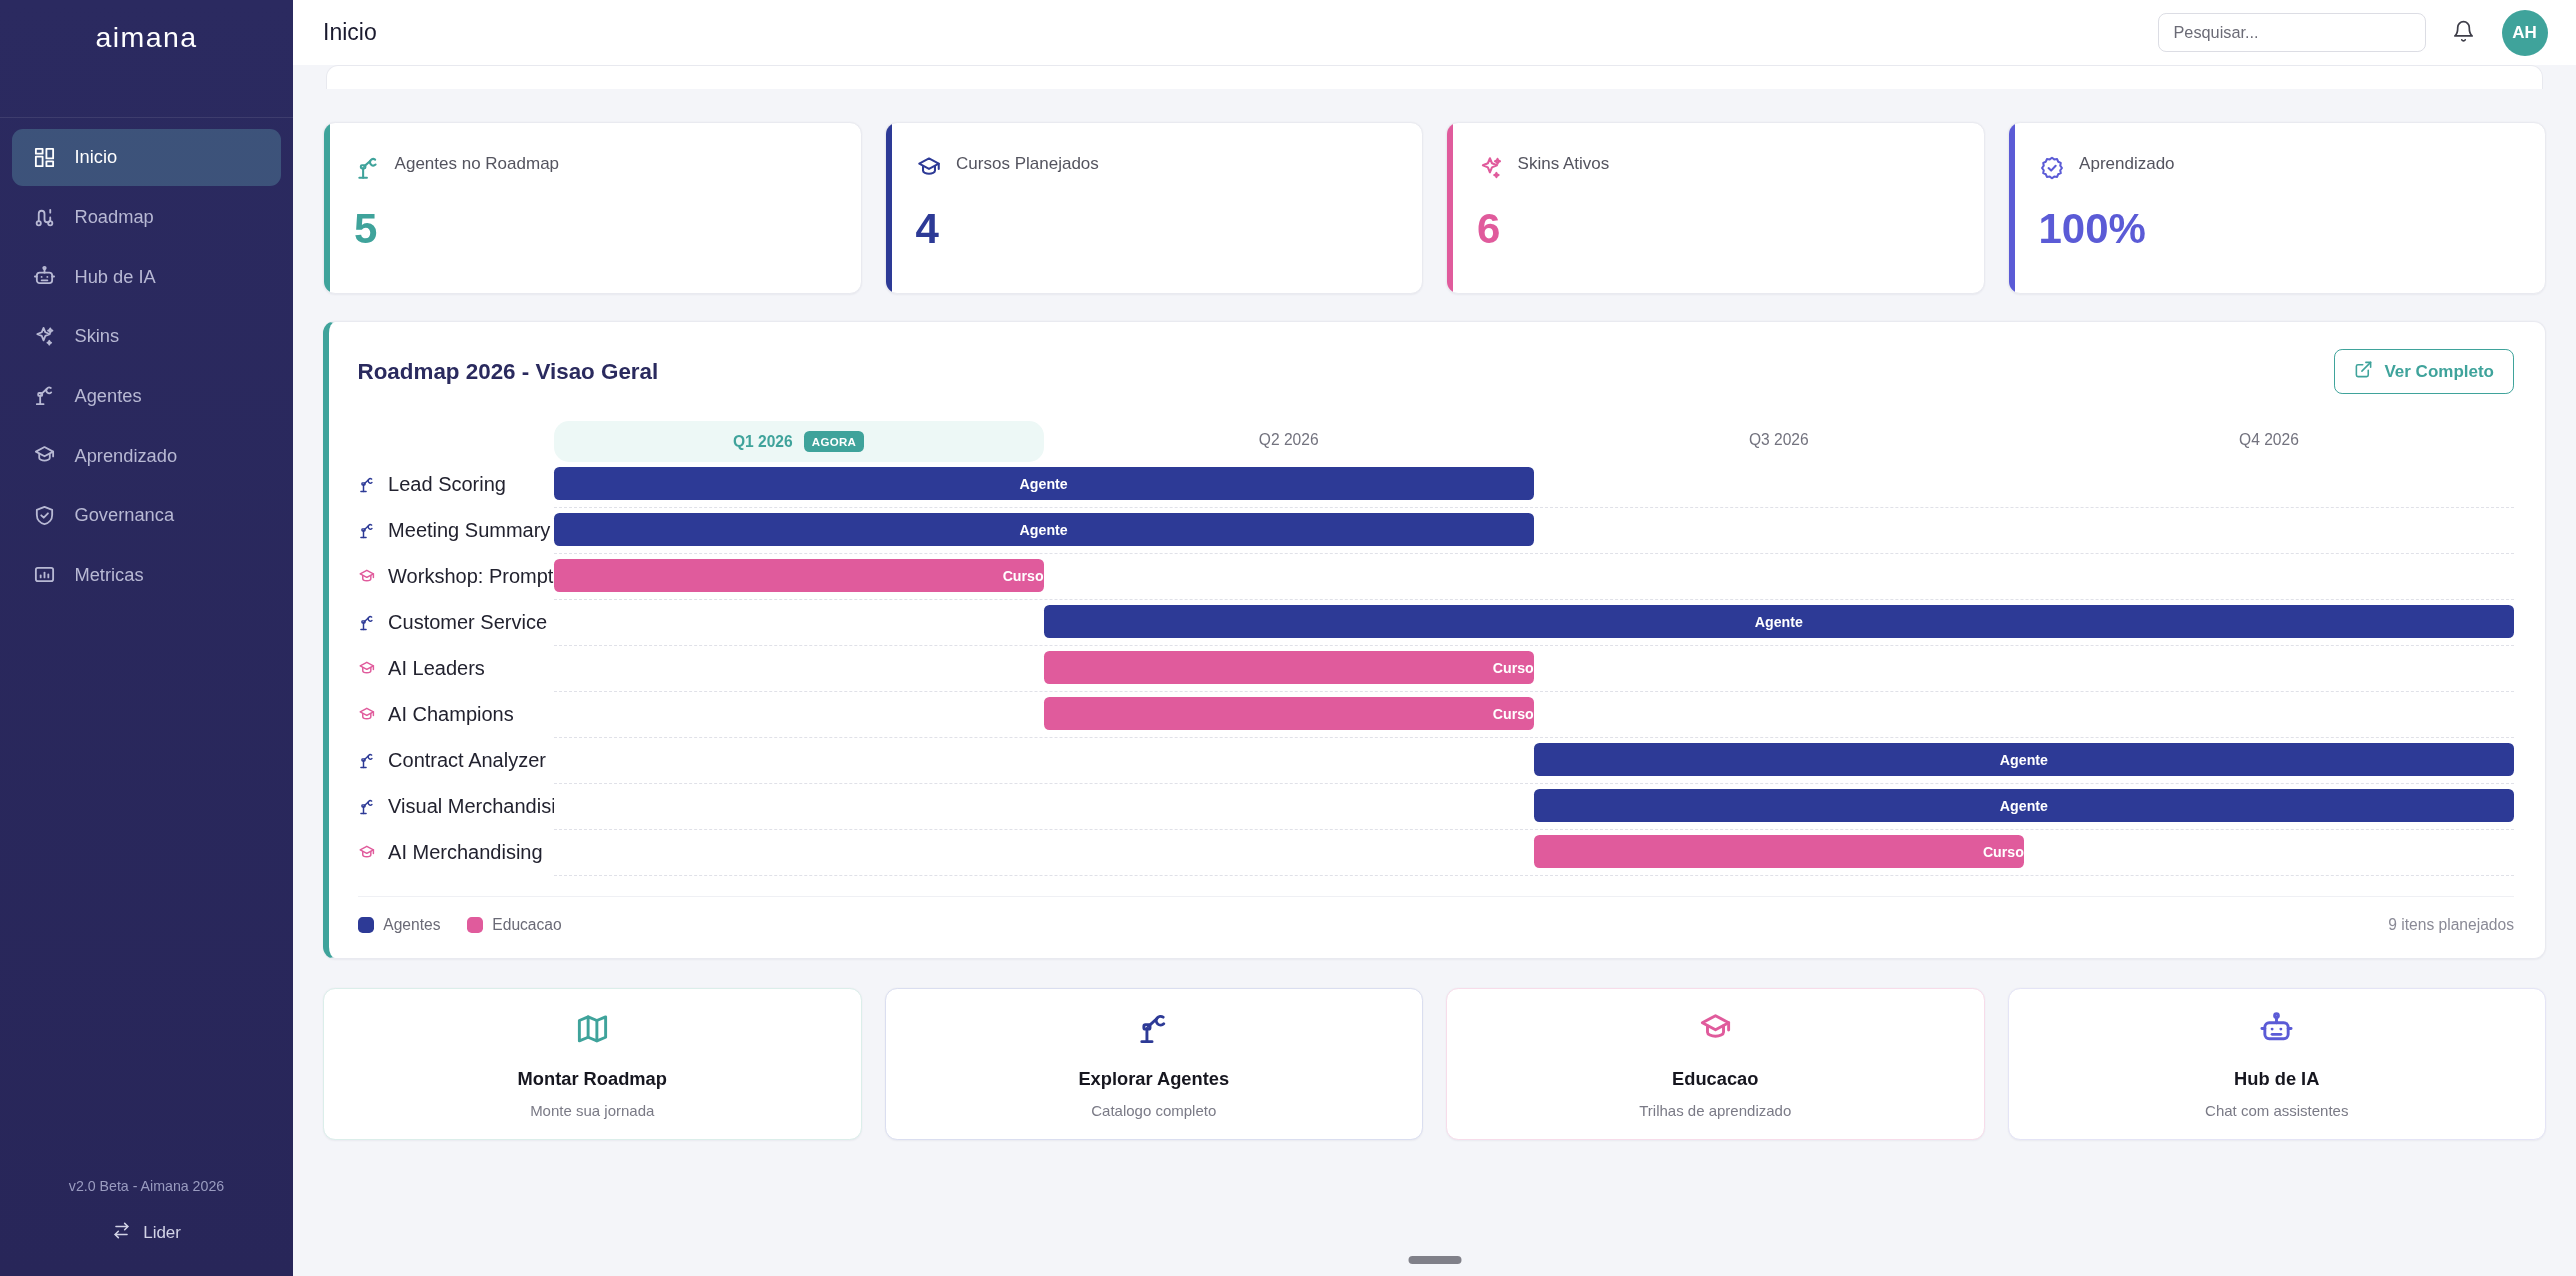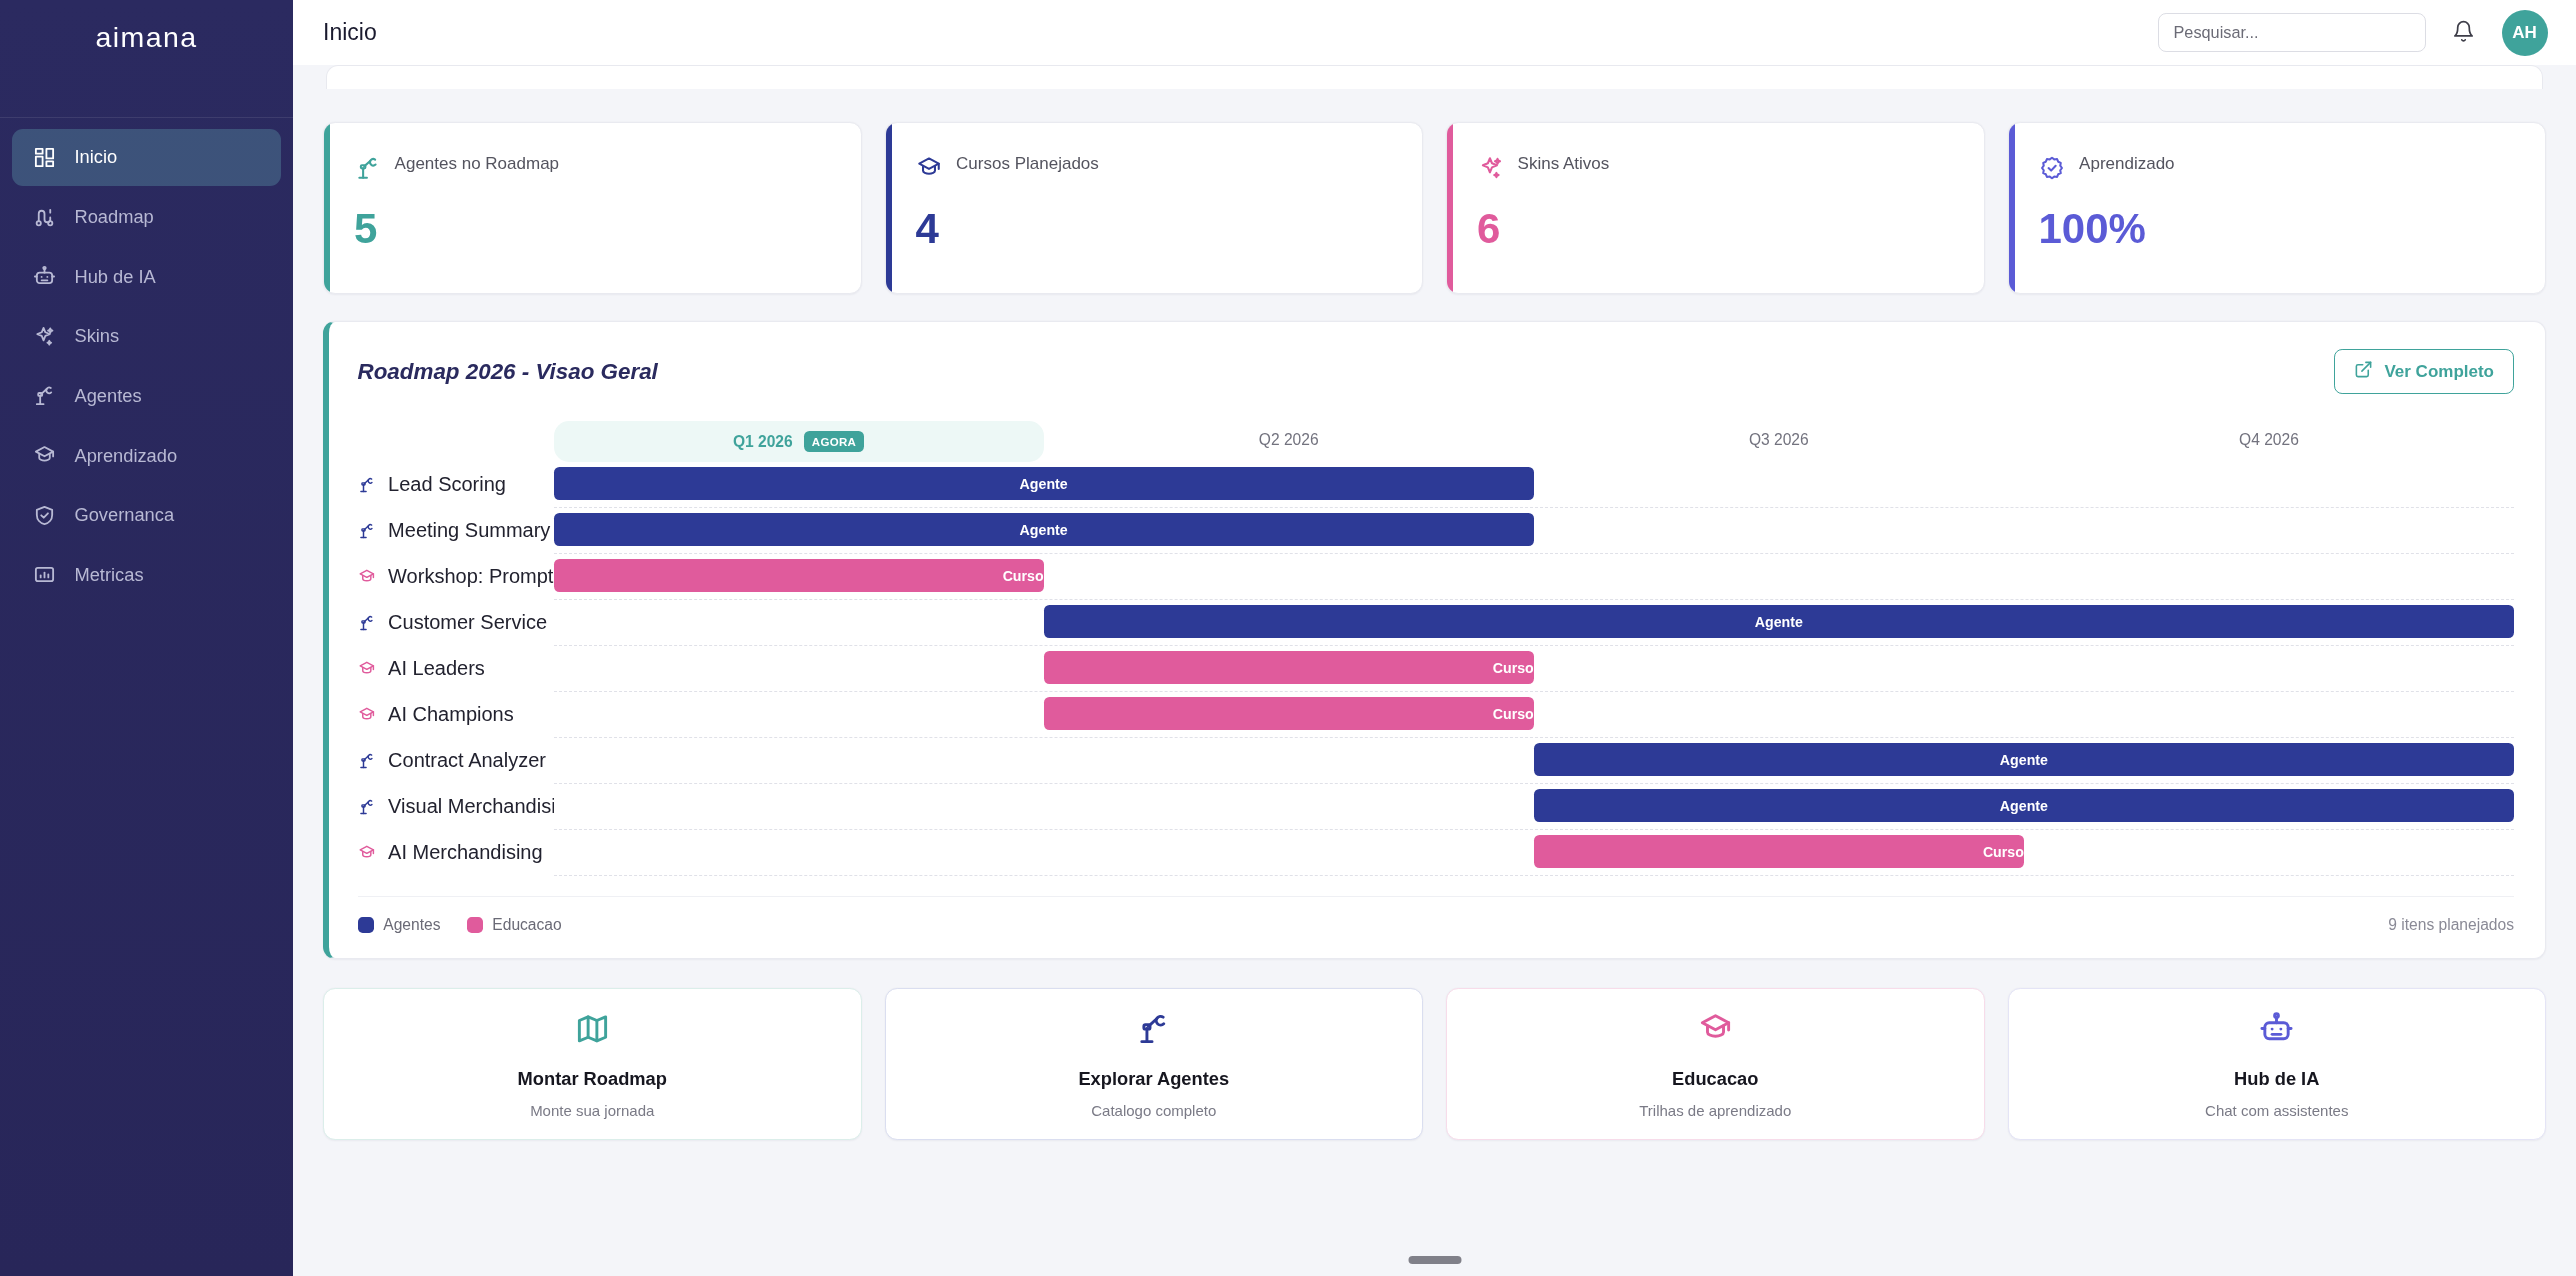--- a/index.html
+++ b/index.html
@@ -100,21 +100,21 @@
   .kpi-value { margin-top: 27px; font-size: 42px; font-weight: bold; color: var(--accent); line-height: 1; }
 
   
   .roadmap {
     margin-top: 27px; background:#ffffff; border-radius: 12.2px;
     border: 0.7px solid #e9eaf0; border-left: 6.1px solid #3fa39b;
     box-shadow: 0 0.7px 2px rgba(20,20,50,0.05);
     padding: 27px 31px 24.4px 28.5px;
   }
   .rm-head { display:flex; align-items:center; }
-  .rm-title { font-size: 22.4px; font-weight: bold; color:#2a2a5e;font-style:italic; }
+  .rm-title { font-size: 22.4px; font-weight: bold; color:#2a2a5e; }
   .ver-completo {
     margin-left:auto; display:flex; align-items:center; gap: 11px;
     border: 1.4px solid #3fa39b; color:#3fa39b; background:#fff;
     border-radius: 8.1px; padding: 9.5px 19px; font-size: 17px; font-weight: bold;
     cursor: pointer; font-family:"Liberation Sans", sans-serif;
   }
   .ver-completo svg { width: 19px; height: 19px; }
 
   
   .tl-quarters {
@@ -282,20 +282,34 @@
             <svg viewBox="0 0 24 24">
               <rect x="3" y="5" width="18" height="14" rx="2" fill="none" stroke="#b8b9d4" stroke-width="1.9" stroke-linecap="round" stroke-linejoin="round"></rect>
               <path d="M8 15v-2" fill="none" stroke="#b8b9d4" stroke-width="1.9" stroke-linecap="round" stroke-linejoin="round"></path>
               <path d="M12 15v-5" fill="none" stroke="#b8b9d4" stroke-width="1.9" stroke-linecap="round" stroke-linejoin="round"></path>
               <path d="M16 15v-3" fill="none" stroke="#b8b9d4" stroke-width="1.9" stroke-linecap="round" stroke-linejoin="round"></path>
             </svg>
           </span>
           <span>Metricas</span>
         </div>
       </nav>
+    <div class="sidebar-footer">
+      <div class="version">v2.0 Beta - Aimana 2026</div>
+      <div class="role-switch">
+        <span>
+          <svg viewBox="0 0 24 24" fill="none" stroke="#d2d3e6" stroke-width="2" stroke-linecap="round" stroke-linejoin="round">
+            <path d="M16 3l4 4-4 4"></path>
+              <path d="M20 7H5"></path>
+              <path d="M8 21l-4-4 4-4"></path>
+              <path d="M4 17h15"></path>
+          </svg>
+        </span>
+        <span>Lider</span>
+      </div>
+    </div>
   </aside>
 
   <div class="main">
 
     <header class="topbar">
       <h1 class="page-title">Inicio</h1>
       <div class="topbar-right">
         <div class="search-box">
           <input type="text" placeholder="Pesquisar..." style="">
         </div>

